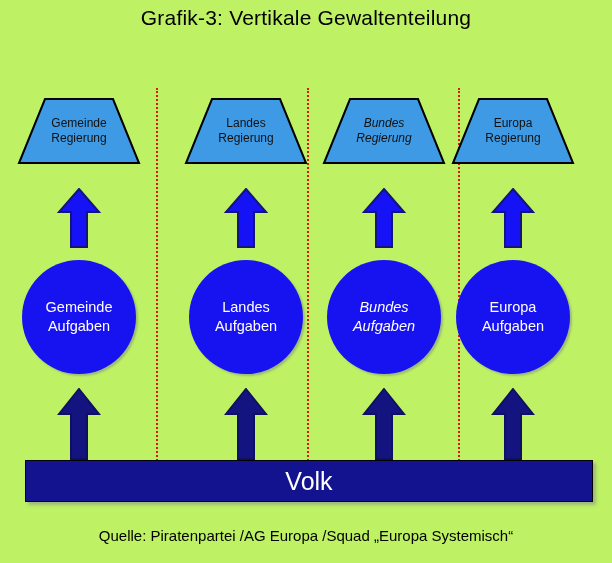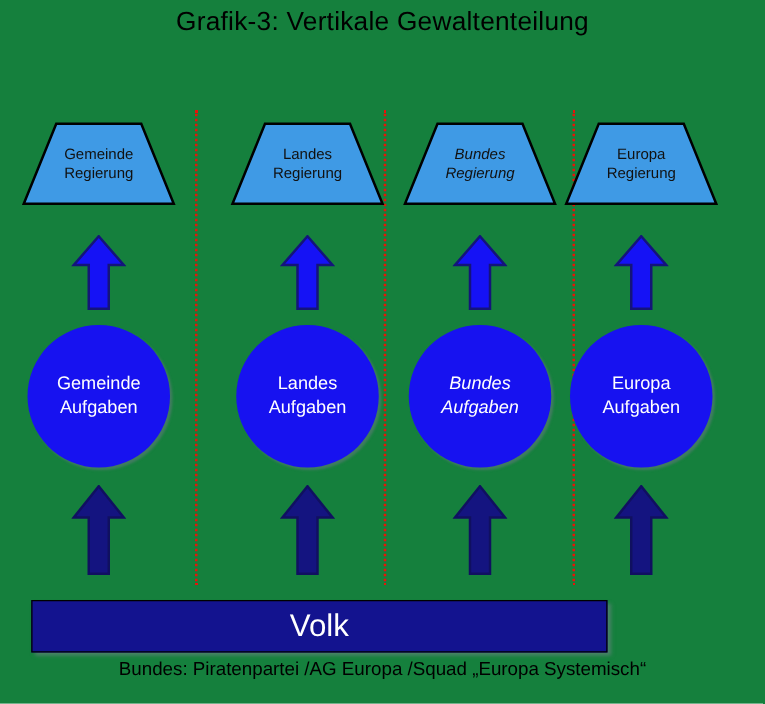--- a/index.html
+++ b/index.html
@@ -7,21 +7,21 @@
     padding: 0;
     background: #ffffff;
   }
   body {
     font-family: "Liberation Sans", sans-serif;
   }
   #page {
     position: relative;
     width: 612px;
     height: 563px;
-    background: #15803d;
+    background: #bef264;
     overflow: hidden;
   }
 
   
   #title {
     position: absolute;
     left: 0;
     top: 6px;
     width: 612px;
     text-align: center;
@@ -107,22 +107,22 @@
   .arrow svg { display: block; width: 44px; }
   .arrow-upper { top: 188px; height: 60px; }
   .arrow-upper svg { height: 60px; }
   .arrow-lower { top: 388px; height: 72px; }
   .arrow-lower svg { height: 72px; }
 
   
   #volk-bar {
     position: absolute;
     left: 25px;
-    top: 480px;
-    width: 461px;
+    top: 460px;
+    width: 568px;
     height: 42px;
     background: #13138f;
     border: 1px solid #000000;
     box-sizing: border-box;
     display: flex;
     align-items: center;
     justify-content: center;
     color: #ffffff;
     font-size: 25px;
     box-shadow: 3px 3px 3px rgba(130,130,150,0.5);
@@ -252,15 +252,15 @@
       <svg viewBox="0 0 44 72" preserveAspectRatio="none">
         <polygon points="22,1 42,26 30,26 30,71 14,71 14,26 2,26" fill="#141480" stroke="#101060" stroke-width="2"></polygon>
       </svg>
     </div>
   </div>
 
   <div id="volk-bar">
     <span>Volk</span>
   </div>
 
-  <div id="caption">Bundes:  Piratenpartei  /AG Europa  /Squad „Europa Systemisch“</div>
+  <div id="caption">Quelle:  Piratenpartei  /AG Europa  /Squad „Europa Systemisch“</div>
 
 </div>
 
 </body></html>

